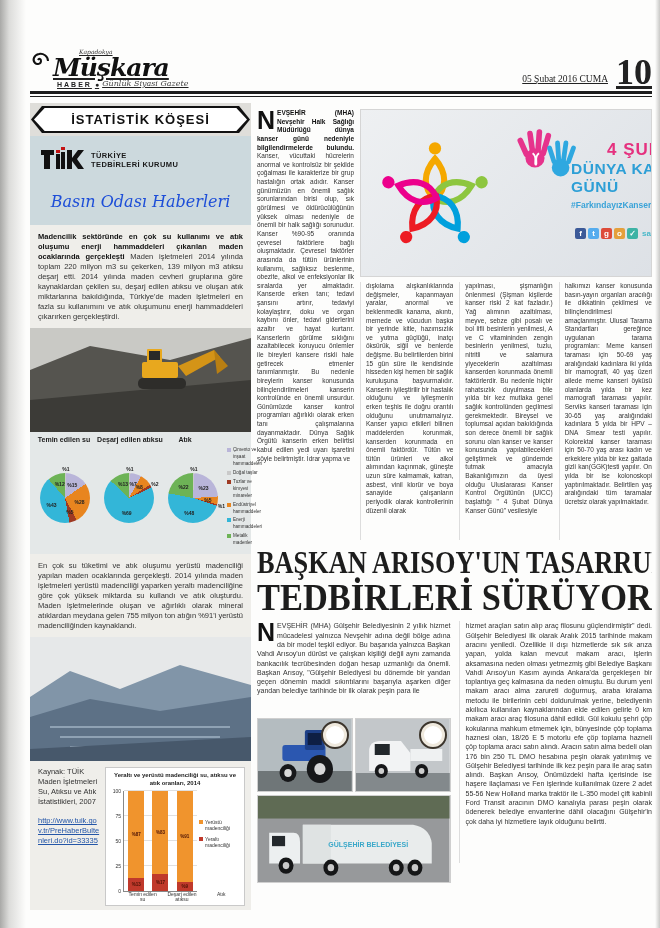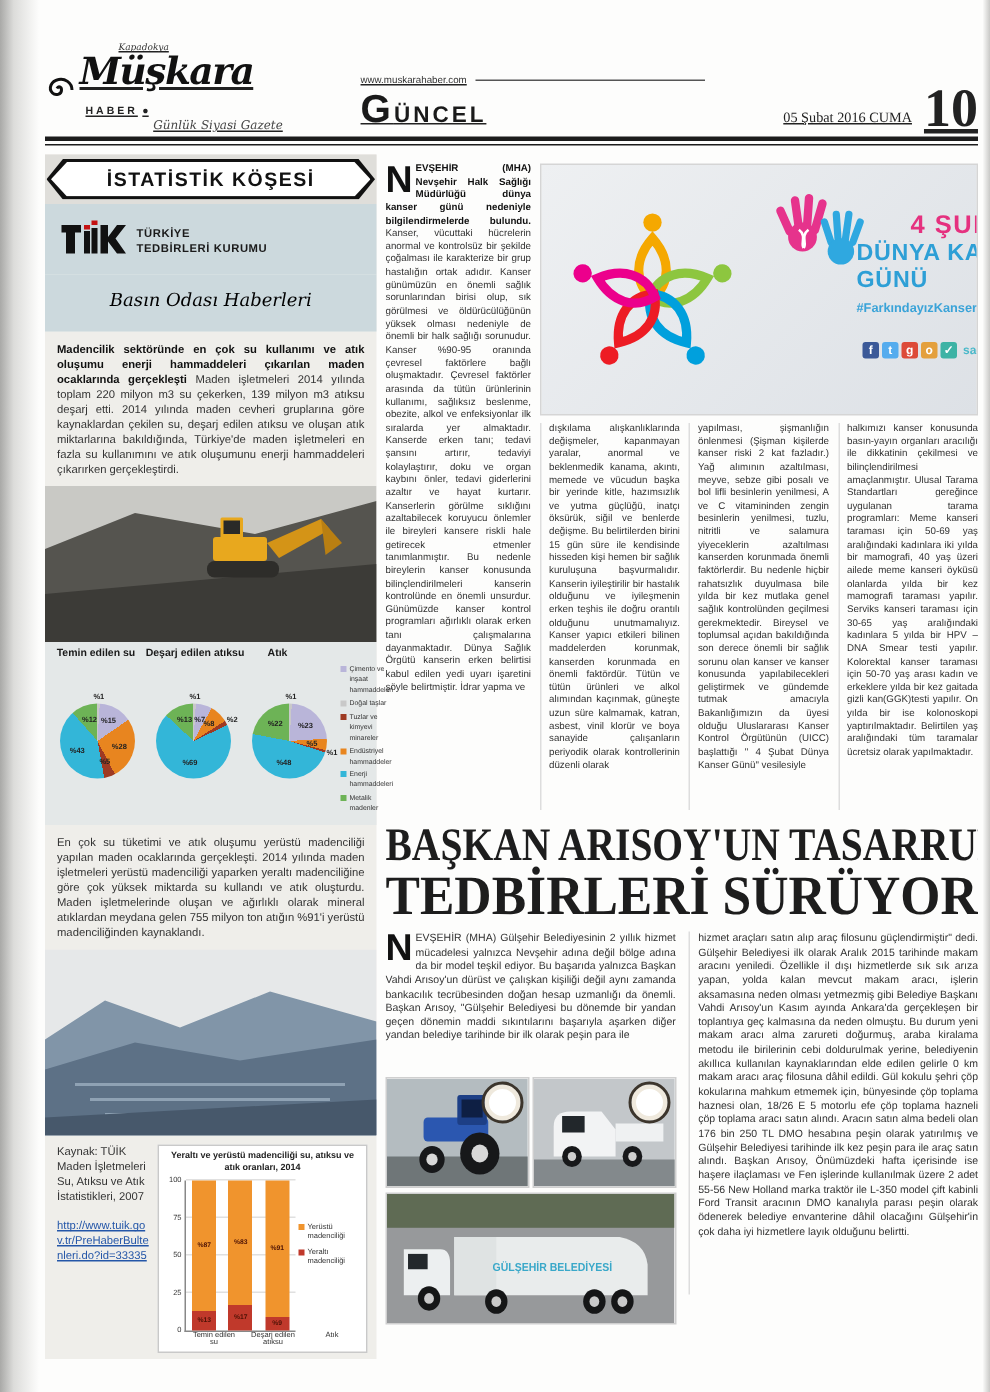--- a/index.html
+++ b/index.html
@@ -14,21 +14,21 @@
   
   .masthead{display:flex;align-items:flex-end;justify-content:space-between;height:46px;text-decoration:underline;}
   .brand{display:flex;align-items:flex-end;gap:3px;}
   .brand-mark{margin-bottom:14px;}
   .brand-text{line-height:1;}
   .brand-top{font-family:"DejaVu Serif",serif;font-style:italic;font-size:6px;color:#333;margin-left:26px;}
   .brand-main{font-family:"DejaVu Serif",serif;font-weight:bold;font-style:italic;font-size:25px;letter-spacing:-1px;color:#111;}
   .brand-bottom{display:flex;align-items:center;gap:3px;margin-left:4px;}
   .brand-haber{font-size:7px;font-weight:bold;letter-spacing:2px;}
   .brand-dot{font-size:7px;}
-  .brand-tagline{font-family:"DejaVu Serif",serif;font-style:italic;font-size:8px;color:#444;margin-top:20px;}
+  .brand-tagline{font-family:"DejaVu Serif",serif;font-style:italic;font-size:8px;color:#444;}
   .mast-center{display:flex;flex-direction:column;align-items:flex-start;min-width:230px;}
   .site-line{display:flex;align-items:center;gap:6px;width:100%;}
   .site-url{font-size:6.5px;color:#333;white-space:nowrap;}
   .site-rule{flex:1;border-top:1px solid #555;}
   .guncel{font-weight:900;font-size:15px;letter-spacing:2px;color:#1a1a1a;}
   .guncel::first-letter{font-size:26px;}
   .mast-right{display:flex;align-items:flex-end;gap:8px;}
   .mast-date{font-family:"Liberation Serif",serif;font-size:9.5px;padding-bottom:4px;white-space:nowrap;}
   .page-num{font-family:"Liberation Serif",serif;font-size:36px;line-height:.85;font-weight:bold;}
   .rules{margin-top:3px;border-top:3px solid #1c1c1c;}
@@ -40,21 +40,21 @@
   .main-col{flex:1;min-width:0;}
 
   
   .banner-wrap{padding:3px 1px;background:#dfdeda;}
   .banner-outer{background:#111;clip-path:polygon(0 50%,5% 0,95% 0,100% 50%,95% 100%,5% 100%);padding:2px 3px;}
   .banner-inner{background:#fff;clip-path:polygon(0 50%,5% 0,95% 0,100% 50%,95% 100%,5% 100%);
     text-align:center;font-weight:900;font-size:13px;letter-spacing:1px;padding:4px 0;color:#111;}
   .tuik-block{background:#ccd9dd;padding:8px 10px 6px 10px;display:flex;align-items:center;gap:5px;}
   .tuik-name{font-size:7.5px;font-weight:bold;color:#1a1a1a;line-height:1.25;letter-spacing:.4px;}
   .basin{background:#ccd9dd;padding:10px 0 14px 0;text-align:center;
-    font-family:"DejaVu Serif",serif;font-style:italic;font-size:12px;color:#000000;}
+    font-family:"DejaVu Serif",serif;font-style:italic;font-size:16px;color:#1d4ed8;}
   .side-para{padding:7px 8px 6px 8px;font-size:7.5px;line-height:1.34;text-align:justify;color:#333;}
   .side-para b{color:#111;font-size:7.5px;}
   .photo{display:block;width:100%;}
   .pies-panel{background:#e4e8e8;padding:4px 3px 5px 3px;}
   .pies-head{display:flex;font-weight:bold;font-size:7px;color:#1a1a1a;}
   .pies-head span:nth-child(1){width:62px;text-align:center;}
   .pies-head span:nth-child(2){width:70px;text-align:center;}
   .pies-head span:nth-child(3){width:40px;text-align:center;}
   .pies-row{display:flex;align-items:center;margin-top:4px;}
   .pie-chart{position:relative;width:50px;height:50px;border-radius:50%;flex:none;margin:0 7px;}
@@ -141,27 +141,20 @@
         </span>
         <div class="brand-text">
           <div class="brand-top">Kapadokya</div>
           <div class="brand-main">Müşkara</div>
           <div class="brand-bottom">
             <span class="brand-haber">HABER</span>
             <span class="brand-dot">●</span>
             <span class="brand-tagline">Günlük Siyasi Gazete</span>
           </div>
         </div>
-      </div>
-      <div class="mast-center">
-        <div class="site-line">
-          <span class="site-url">www.muskarahaber.com</span>
-          <span class="site-rule"></span>
-        </div>
-        <div class="guncel">GÜNCEL</div>
       </div>
       <div class="mast-right">
         <span class="mast-date">05 Şubat 2016 CUMA</span>
         <span class="page-num">10</span>
       </div>
     </header>
     <div class="rules">
         <div></div>
       </div>
 

